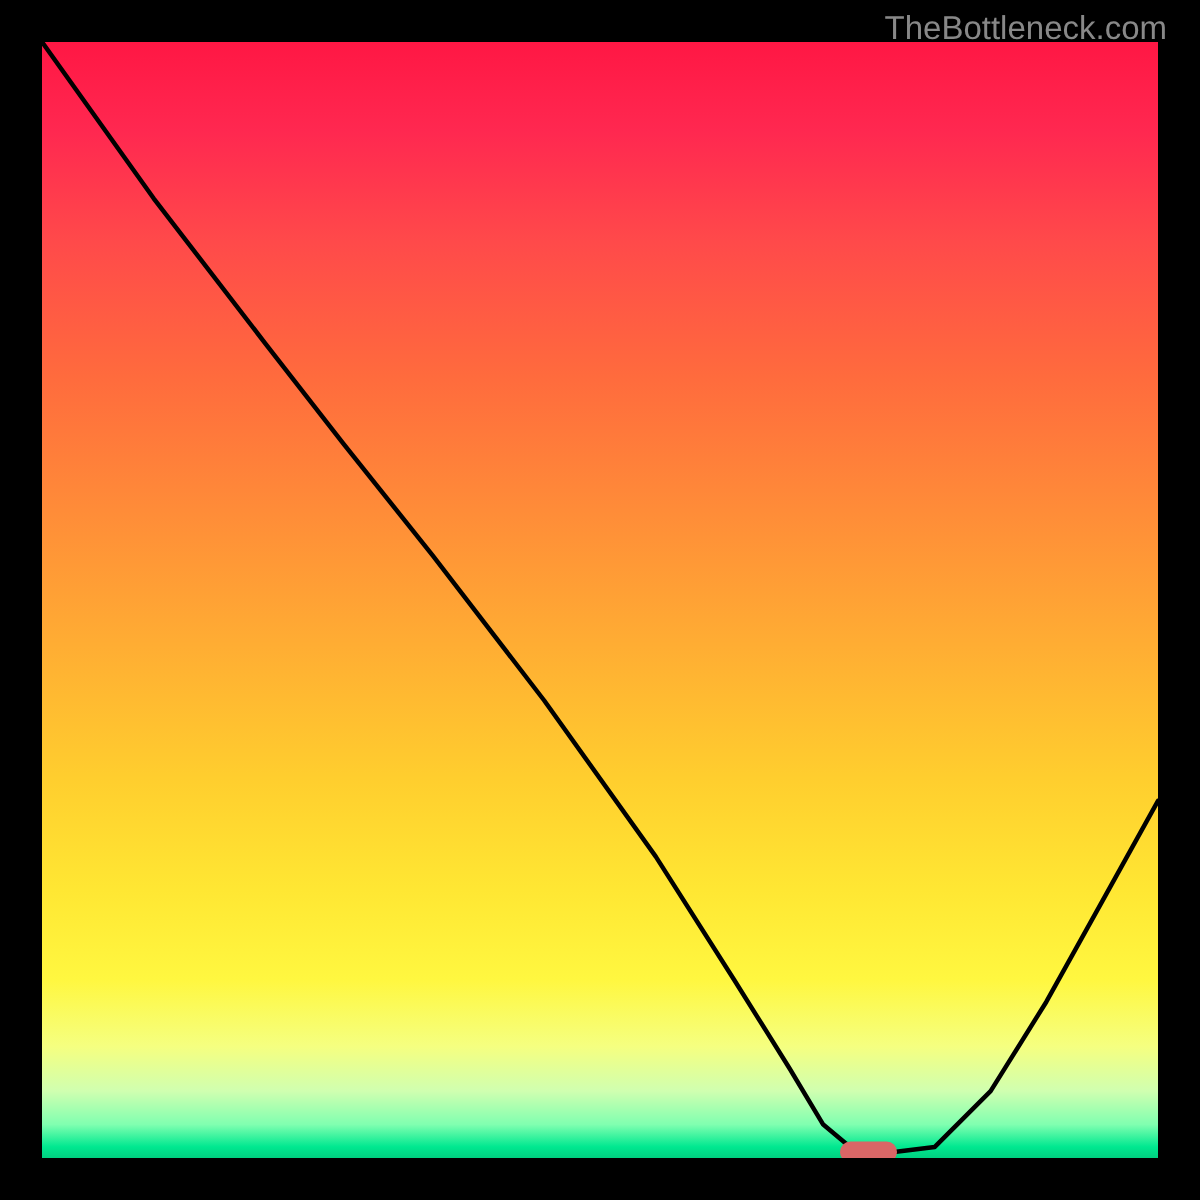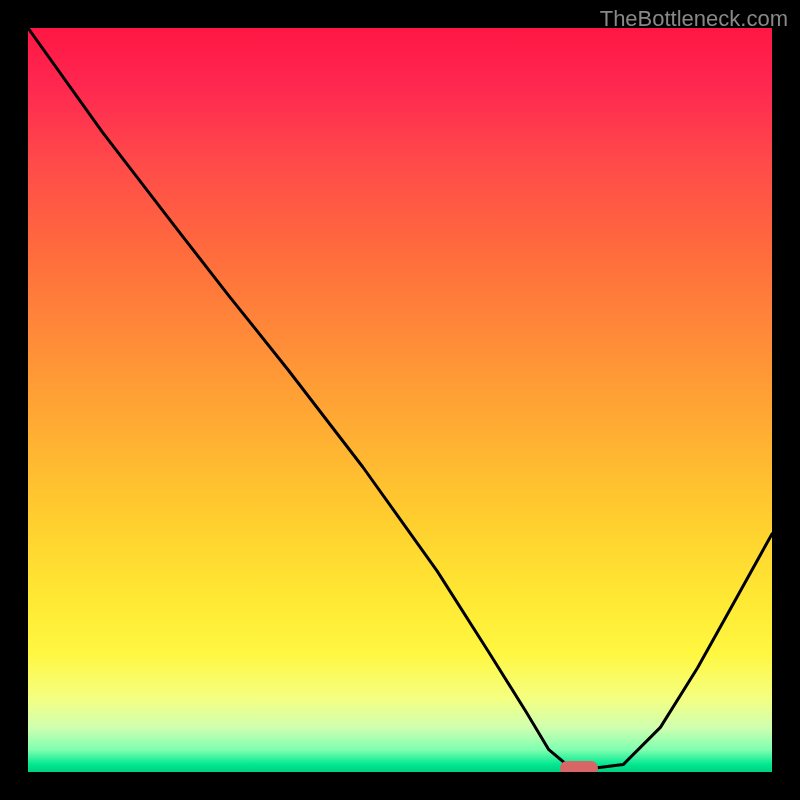--- a/index.html
+++ b/index.html
@@ -6,21 +6,21 @@
     body {
       width: 800px;
       height: 800px;
       background: #000;
       position: relative;
       font-family: Arial, sans-serif;
     }
     .watermark {
       position: absolute;
       top: 6px;
-      right: 12px;
+      right: 22px;
       color: #888;
       font-size: 22px;
       z-index: 10;
     }
     .plot-area {
       position: absolute;
       top: 28px;
       left: 28px;
       width: 744px;
       height: 744px;

